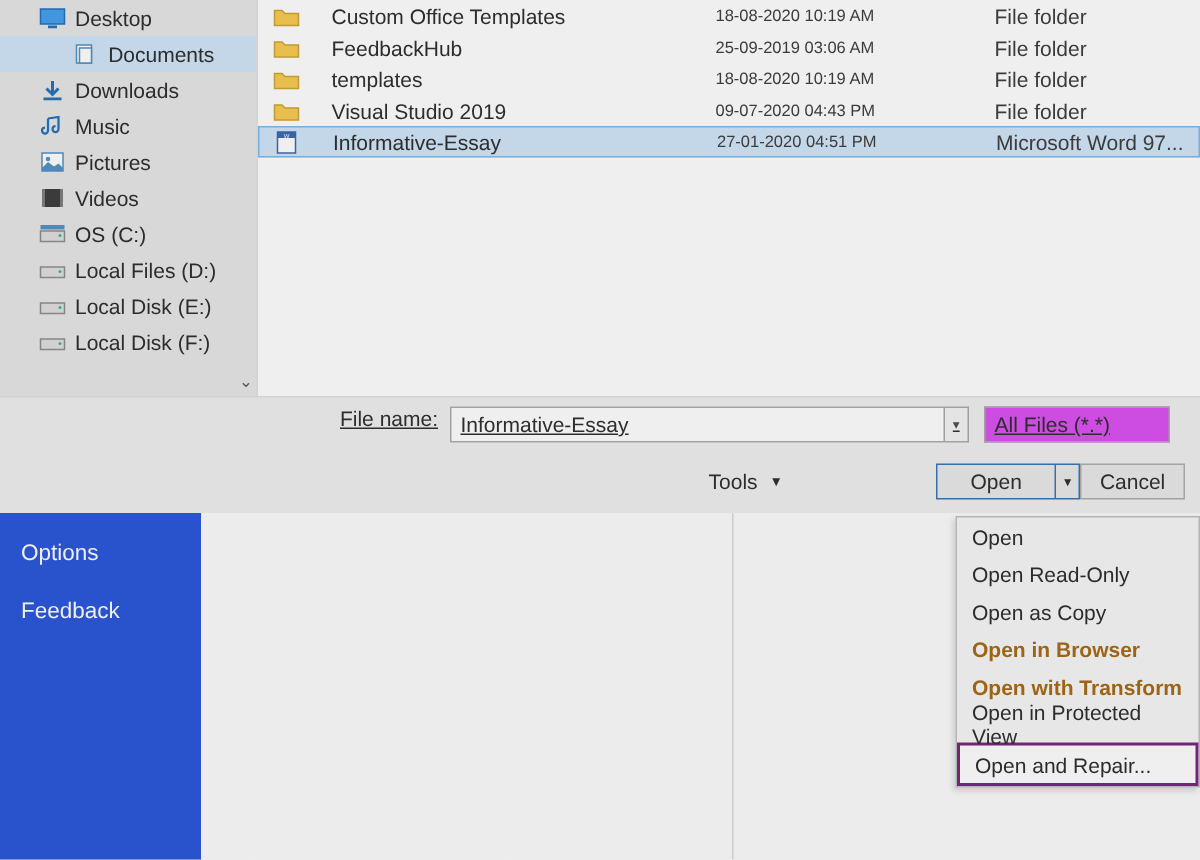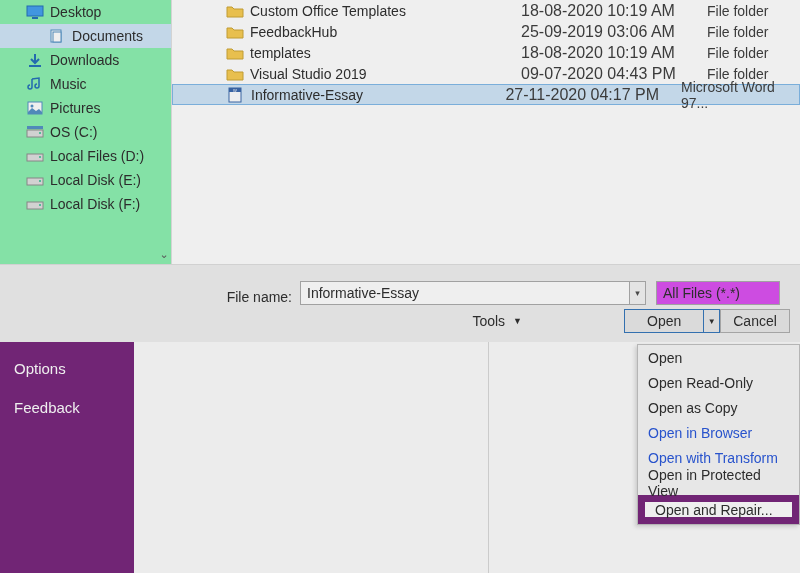--- a/index.html
+++ b/index.html
@@ -2,61 +2,61 @@
 <html><head>
 <meta charset="utf-8">
 <style>
   * { box-sizing: border-box; margin: 0; padding: 0; }
   body { font-family: "Segoe UI", Arial, sans-serif; font-size: 13px; color: #232323; background: #f0f0f0; width: 800px; height: 573px; overflow: hidden; position: relative; }
   .overlay { position: absolute; top:0; left:0; right:0; bottom:0; background: rgba(120,120,120,0.12); pointer-events: none; }
 
   .dialog { position:absolute; top:0; left:0; right:0; height:342px; background:#fff; }
   .dialog-body { display:flex; height:264px; }
 
-  .sidebar { width:172px; background:#86efac; border-right:1px solid #e0e0e0; overflow:hidden; }
+  .sidebar { width:172px; background:#e5e5e5; border-right:1px solid #e0e0e0; overflow:hidden; }
   .side-item { display:flex; align-items:center; height:24px; padding:0 6px 0 26px; gap:6px; cursor:default; }
   .side-item.sel { background:#cde4f7;justify-content:center; }
   .side-item .icon { width:18px; height:16px; display:flex; align-items:center; justify-content:center; }
   .side-label { font-size:14px; color:#222; white-space:nowrap; }
   .scroll-v { position:absolute; left:156px; top:246px; width:16px; height:16px; color:#555; display:flex;align-items:center;justify-content:center;font-size:11px;}
 
   .filelist { flex:1; position:relative; }
   .row { display:flex; align-items:center; height:21px; padding-left:10px; }
   .row.sel-row { background:#cde4f7; border:1px solid #7ab6e8; }
-  .col-name { width:295px; display:flex; align-items:center; gap:6px; font-size:14px;margin-left:44px;}
-  .col-date { width:186px; font-size:16px; color:#333;}
+  .col-name { width:295px; display:flex; align-items:center; gap:21px; font-size:14px;}
+  .col-date { width:186px; font-size:11px; color:#333;}
   .col-type { font-size:14px; color:#333;}
   .folder-icon,.doc-icon{width:18px;height:16px;display:flex;align-items:center;justify-content:center;}
 
   .hscroll { position:absolute; bottom:0; left:172px; right:0; height:18px; background:#f0f0f0; display:flex; align-items:center;}
   .hscroll .arrow{width:18px;text-align:center;color:#555;font-size:11px;}
   .hscroll .track{flex:1;height:12px;background:#cfcfcf;}
 
   .bottom-bar { position:absolute; top:264px; left:0; right:0; height:78px; background:#eeeeee; border-top:1px solid #ddd;}
-  .filename-row{display:flex;align-items:flex-end;height:34px;margin-top:6px;}
+  .filename-row{display:flex;align-items:flex-start;height:34px;margin-top:6px;text-decoration:underline;}
   .fn-label{width:300px;text-align:right;padding-right:8px;font-size:14px;}
   .fn-input{width:330px;height:24px;border:1px solid #a7a7a7;background:#fff;display:flex;align-items:center;padding:0 6px;font-size:14px;}
   .fn-drop{width:16px;height:24px;border:1px solid #a7a7a7;border-left:none;background:#f3f3f3;display:flex;align-items:center;justify-content:center;font-size:9px;color:#444;}
   .filter{margin-left:10px;width:124px;height:24px;border:1px solid #a7a7a7;background:#d946ef;display:flex;align-items:center;padding:0 6px;font-size:14px;}
   .btn-row{display:flex;align-items:center;height:32px;padding-left:300px;}
   .tools{width:242px;text-align:right;padding-right:20px;font-size:14px;display:flex;justify-content:flex-end;align-items:center;gap:8px;}
   .btn-open{margin-left:82px;height:24px;border:1px solid #2a6fb7;background:#e8e8e8;display:flex;align-items:center;}
   .btn-open .lbl{padding:0 22px;font-size:14px;}
   .btn-open .dd{width:16px;border-left:1px solid #2a6fb7;height:22px;display:flex;align-items:center;justify-content:center;font-size:8px;}
   .btn-cancel{height:24px;border:1px solid #aaa;background:#e8e8e8;padding:0 12px;font-size:14px;display:flex;align-items:center;}
 
-  .backapp { position:absolute; top:342px; left:0; width:134px; bottom:0; background:#701a75; color:#fff; padding:18px 14px; font-size:15px;}
+  .backapp { position:absolute; top:342px; left:0; width:134px; bottom:0; background:#1d4ed8; color:#fff; padding:18px 14px; font-size:15px;}
   .backapp div{margin-bottom:22px;}
   .backapp-right{position:absolute;top:342px;left:134px;right:0;bottom:0;background:#fcfcfc;}
   .vline{position:absolute;left:488px;top:342px;bottom:0;width:1px;background:#d6d6d6;}
 
   .dropdown{position:absolute;right:0;top:344px;width:163px;background:#f6f6f6;border:1px solid #bdbdbd;box-shadow:-2px 2px 4px rgba(0,0,0,0.15);}
   .dd-item{height:25px;display:flex;align-items:center;padding:0 10px;font-size:14px;color:#222;}
-  .dd-item.dis{color:#1d4ed8;}
-  .dd-item.hl{border:7px solid #701a75;background:#fff;height:29px;}
+  .dd-item.dis{color:#a16207;font-weight:bold;}
+  .dd-item.hl{border:2px solid #701a75;background:#fff;height:29px;}
 
   svg{display:block;}
 </style>
 </head>
 <body>
 
 <div class="dialog">
   <div class="dialog-body">
     <div class="sidebar" id="sidebar">
         <div class="side-item">
@@ -97,20 +97,30 @@
         </div>
         <div class="side-item">
           <span class="icon">
             <svg width="16" height="14">
               <rect x="1" y="1" width="14" height="12" fill="#fff" stroke="#4a8bc2"></rect>
               <circle cx="5" cy="5" r="1.5" fill="#4a8bc2"></circle>
               <path d="M1 11 l4 -4 4 3 3 -2 3 3 v2 H1z" fill="#4a8bc2"></path>
             </svg>
           </span>
           <span class="side-label">Pictures</span>
+        </div>
+        <div class="side-item">
+          <span class="icon">
+            <svg width="16" height="14">
+              <rect x="1" y="1" width="14" height="12" fill="#333"></rect>
+              <rect x="1" y="1" width="2" height="12" fill="#777"></rect>
+              <rect x="13" y="1" width="2" height="12" fill="#777"></rect>
+            </svg>
+          </span>
+          <span class="side-label">Videos</span>
         </div>
         <div class="side-item">
           <span class="icon">
             <svg width="18" height="14">
               <rect x="1" y="5" width="16" height="7" fill="#ddd" stroke="#888"></rect>
               <circle cx="14" cy="8" r="1" fill="#2b8"></circle>
               <rect x="1" y="1" width="16" height="3" fill="#4a8bc2"></rect>
             </svg>
           </span>
           <span class="side-label">OS (C:)</span>
@@ -196,21 +206,21 @@
           <div class="col-name">
             <span class="doc-icon">
               <svg width="18" height="16">
                 <rect x="2" y="1" width="12" height="14" fill="#fff" stroke="#3060a8"></rect>
                 <rect x="2" y="1" width="12" height="4" fill="#3060a8"></rect>
                 <text x="8" y="5" font-size="4" fill="#fff" text-anchor="middle">W</text>
               </svg>
             </span>
             <span>Informative-Essay</span>
           </div>
-          <div class="col-date">27-11-2020 04:17 PM</div>
+          <div class="col-date">27-01-2020 04:51 PM</div>
           <div class="col-type">Microsoft Word 97...</div>
         </div>
       </div>
   </div>
   <div class="hscroll">
     <div class="arrow">‹</div>
     <div class="track"></div>
   </div>
   <div class="scroll-v">⌄</div>
 

